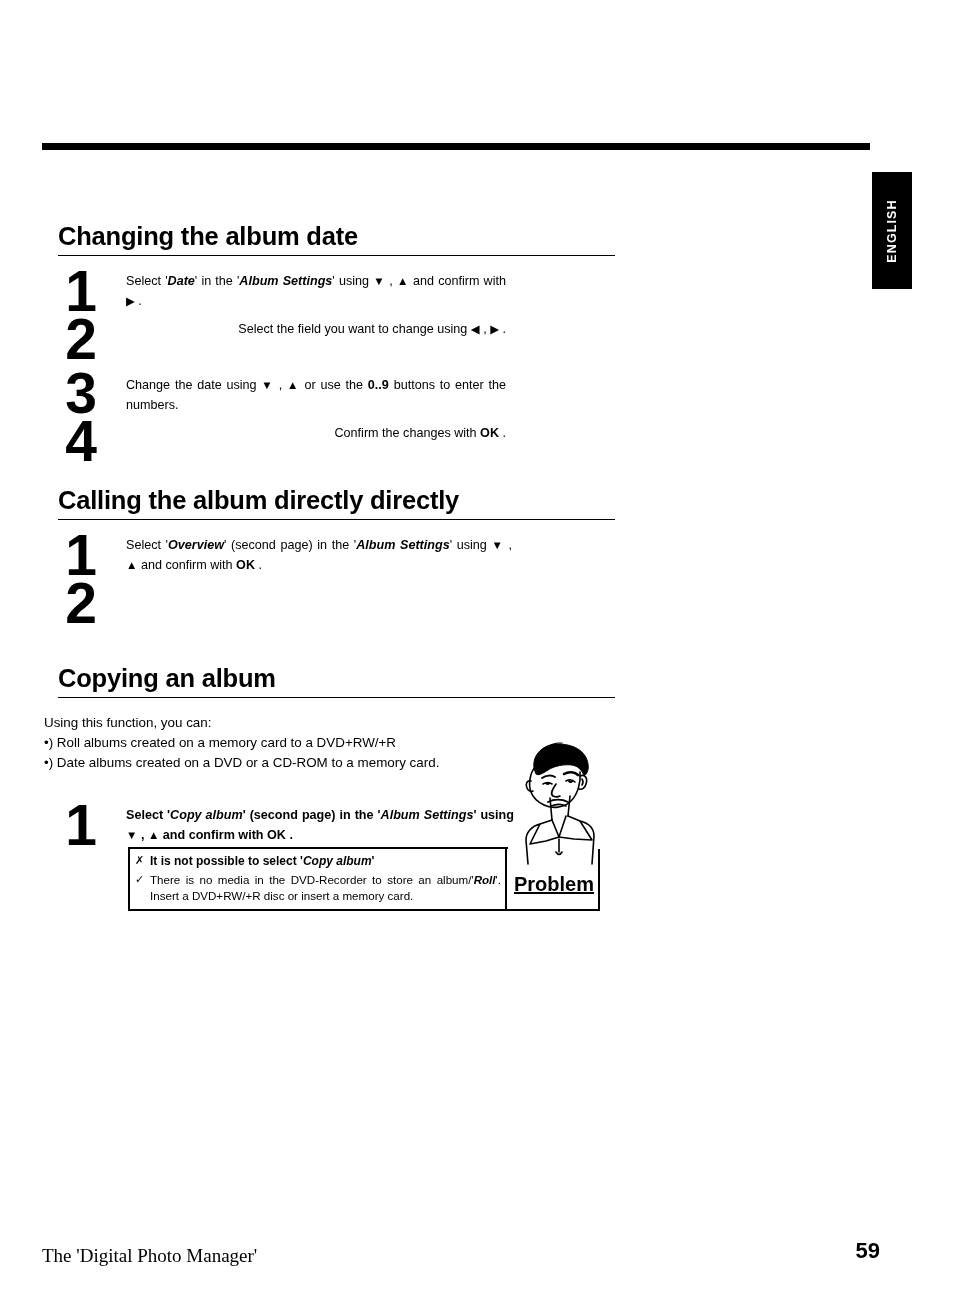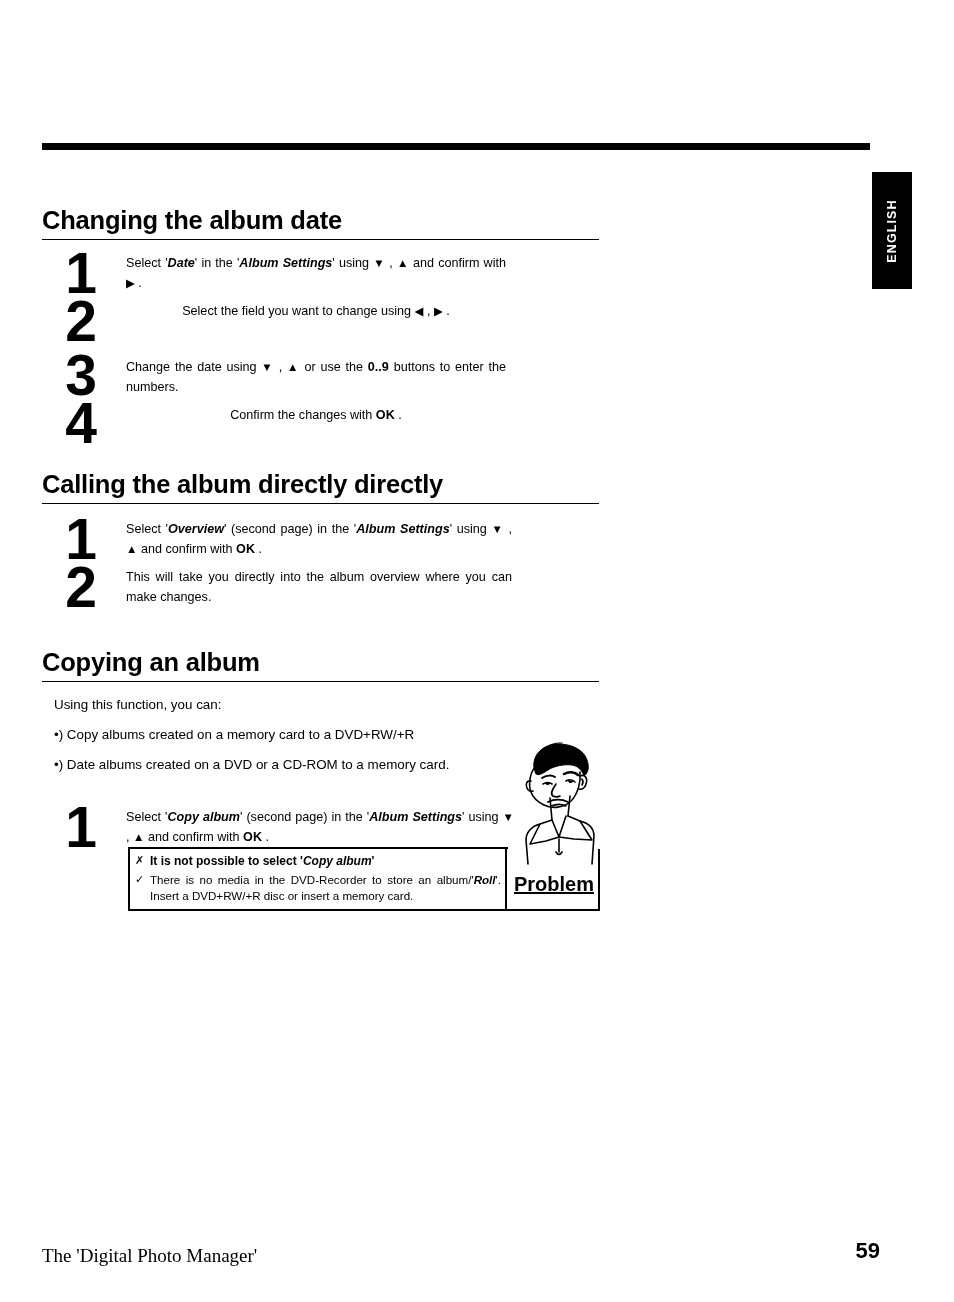--- a/index.html
+++ b/index.html
@@ -53,21 +53,21 @@
     position: absolute;
     left: 42px;
     top: 0;
     width: 560px;
   }
 
   h2.section-head {
     font-size: 25.5px;
     font-weight: bold;
     letter-spacing: -0.2px;
-    margin: 0;
+    margin: 16px;
     padding: 0 0 4px 0;
     border-bottom: 1.6px solid #000;
     width: 557px;
     font-family: "Liberation Sans", sans-serif;
   }
 
   
   .steps { position: relative; }
   .step {
     position: relative;
@@ -84,28 +84,28 @@
     font-family: "Liberation Sans", sans-serif;
   }
   .step-body {
     margin-left: 84px;
     font-size: 12.6px;
     line-height: 1.55;
     text-align: justify;
     width: 380px;
     font-family: "Liberation Sans", sans-serif;
   }
-  .step-body.nojust { text-align: center; }
+  .step-body.nojust { text-align: right; }
   .tri { font-size: 11.5px; letter-spacing: 0; }
 
   
   .para {
     font-size: 13.4px;
     line-height: 1.35;
-    margin: 12px;
+    margin: 2px;
     font-family: "Liberation Sans", sans-serif;
   }
 
   
   .problem-wrap {
     position: absolute;
     left: 128px;
     top: 849px;
     width: 472px;
     height: 62px;
@@ -240,39 +240,38 @@
   <h2 class="section-head">Calling the album directly directly</h2>
   <div class="steps" style="margin-top:16px;">
 
     <div class="step" style="height:48px;">
       <div class="step-num" style="top:-4px;">1</div>
       <div class="step-body" style="width:386px;">Select '<b><i>Overview</i></b>' (second page) in the '<b><i>Album Settings</i></b>' using <span class="tri">▼</span> , <span class="tri">▲</span> and confirm with <b>OK</b> .</div>
     </div>
 
     <div class="step" style="height:56px;">
       <div class="step-num" style="top:-4px;">2</div>
-      <div class="step-body" style="width:386px;">This will take you directly into the album overview where you can make changes.</div>
     </div>
 
   </div>
 </div>
 
 <div class="page" style="top:648px;">
   <h2 class="section-head">Copying an album</h2>
 
   <div style="margin-top:14px;">
     <p class="para">Using this function, you can:</p>
-    <p class="para">•)  Copy albums created on a memory card to a DVD+RW/+R</p>
+    <p class="para">•)  Roll albums created on a memory card to a DVD+RW/+R</p>
     <p class="para">•)  Date albums created on a DVD or a CD-ROM to a memory card.</p>
   </div>
 
   <div class="steps" style="margin-top:34px;">
     <div class="step" style="height:48px;">
       <div class="step-num" style="top:-4px;">1</div>
-      <div class="step-body" style="width:388px;">Select '<b><i>Copy album</i></b>' (second page) in the '<b><i>Album Settings</i></b>' using <span class="tri">▼</span> , <span class="tri">▲</span> and confirm with <b>OK</b> .</div>
+      <div class="step-body" style="width:388px;font-weight:bold;">Select '<b><i>Copy album</i></b>' (second page) in the '<b><i>Album Settings</i></b>' using <span class="tri">▼</span> , <span class="tri">▲</span> and confirm with <b>OK</b> .</div>
     </div>
   </div>
 </div>
 
 <div class="cartoon">
   <svg viewBox="0 0 104 130" width="104" height="130" xmlns="http://www.w3.org/2000/svg">
     <g fill="none" stroke="#000" stroke-width="1.6" stroke-linecap="round" stroke-linejoin="round">
 
       <path d="M22 128 L20 104 C20 96 26 90 34 88 L46 84"></path>
       <path d="M86 128 L88 100 C88 92 82 87 74 85 L62 80"></path>

